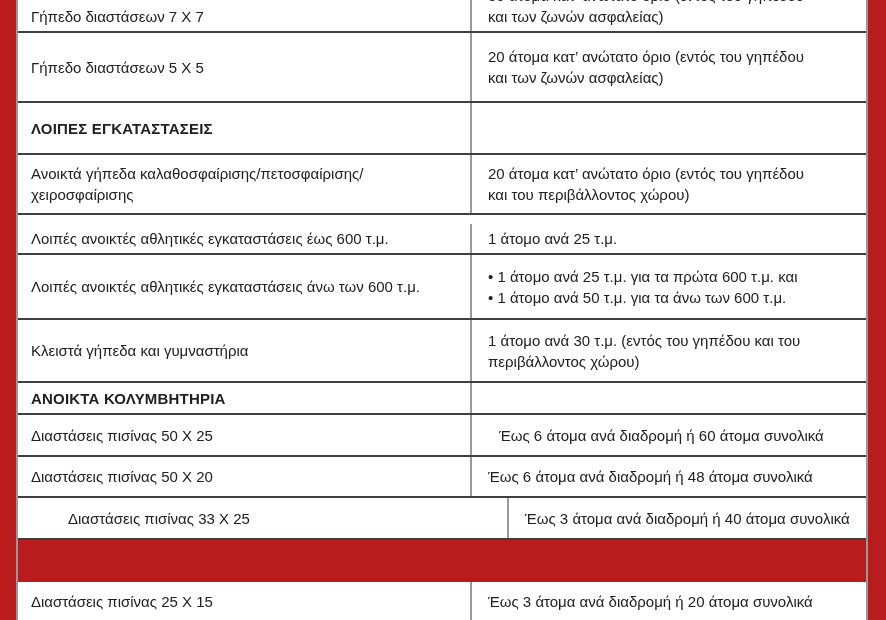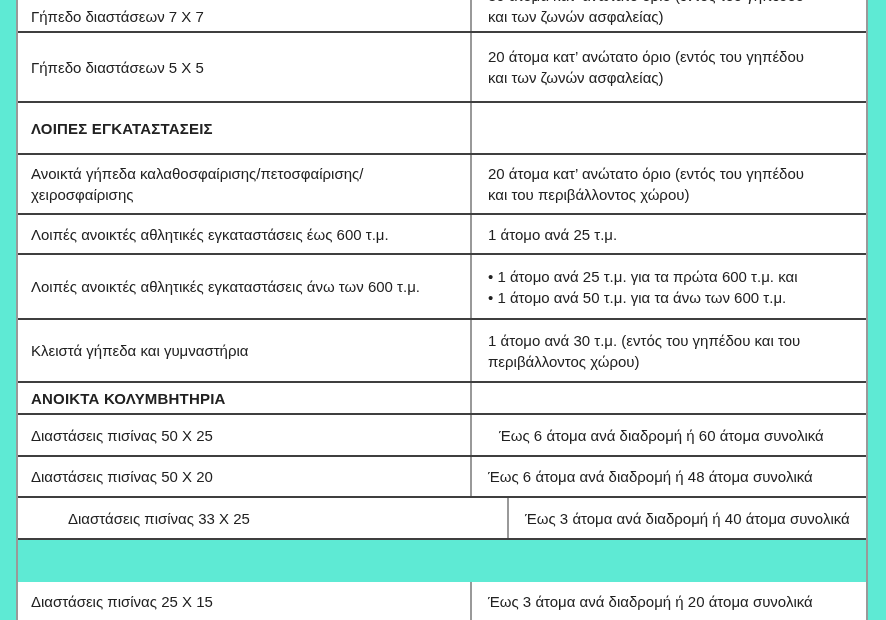--- a/index.html
+++ b/index.html
@@ -6,21 +6,21 @@
     margin: 0;
     padding: 0;
     background: #ffffff;
     font-family: "Liberation Sans", sans-serif;
   }
   .page {
     position: relative;
     width: 886px;
     height: 620px;
     overflow: hidden;
-    background: #5eead4;
+    background: #b91c1c;
   }
   .capacity-table {
     position: absolute;
     left: 16px;
     top: -33px;
     width: 848px;
     border-left: 2px solid #999999;
     border-right: 2px solid #999999;
   }
   .row {
@@ -51,21 +51,21 @@
   }
   .row.section .cell-left span {
     font-weight: 700;
     letter-spacing: 0.2px;
   }
   
   .row:nth-child(1)  { height: 66px; }
   .row:nth-child(2)  { height: 70px; }
   .row:nth-child(3)  { height: 52px; }
   .row:nth-child(4)  { height: 60px; }
-  .row:nth-child(5)  { height: 40px; }
+  .row:nth-child(5)  { height: 40px; align-items: flex-end; }
   .row:nth-child(6)  { height: 65px; }
   .row:nth-child(7)  { height: 63px; }
   .row:nth-child(8)  { height: 32px; justify-content: space-between; }
   .row:nth-child(9)  { height: 42px; gap: 11px; }
   .row:nth-child(10) { height: 41px; }
   .row:nth-child(11) { height: 42px; padding-left: 37px; }
   .row:nth-child(12) { height: 41px; margin-top: 42px; }
   .row:nth-child(13) { height: 36px; }
   .row:nth-child(14) { height: 40px; }
   

